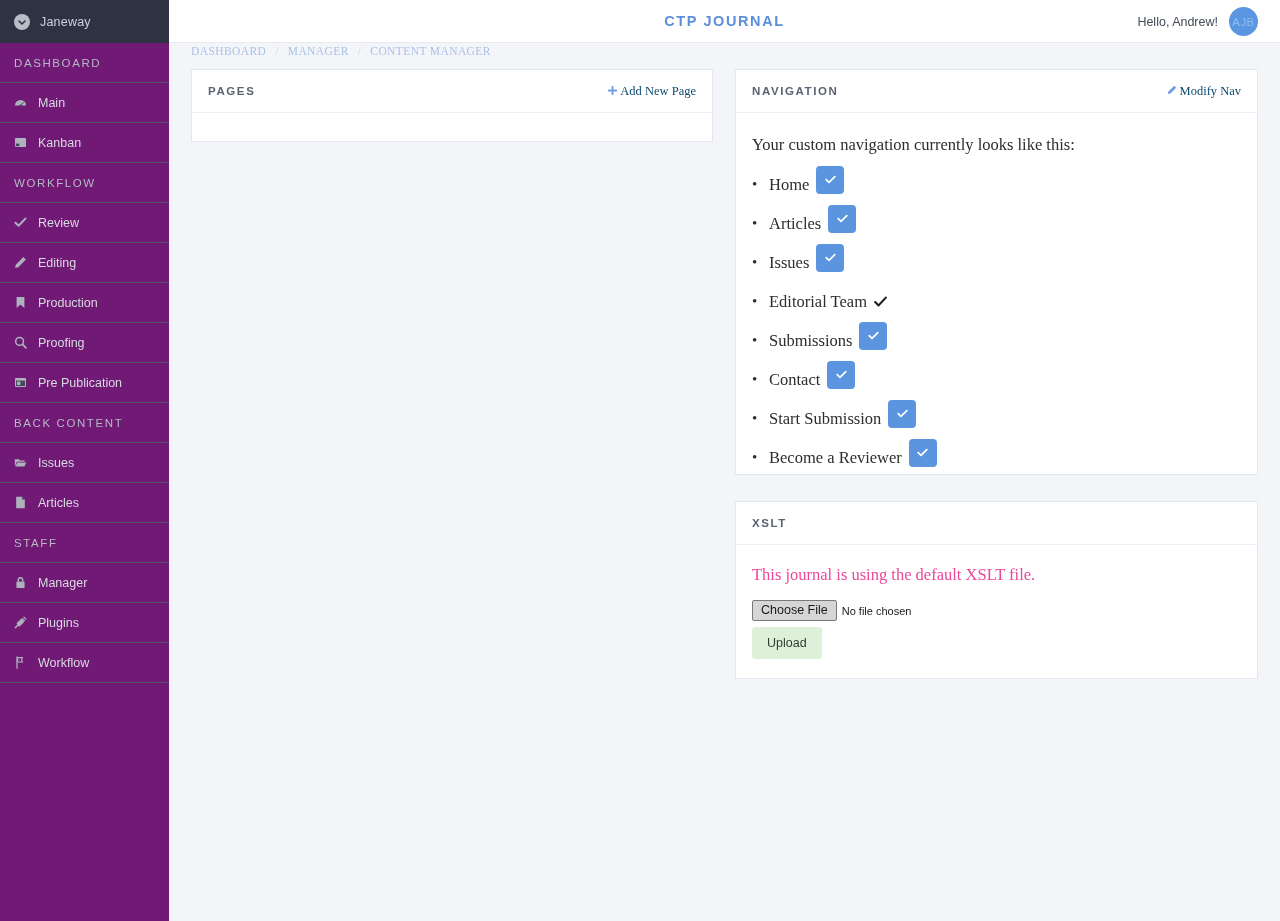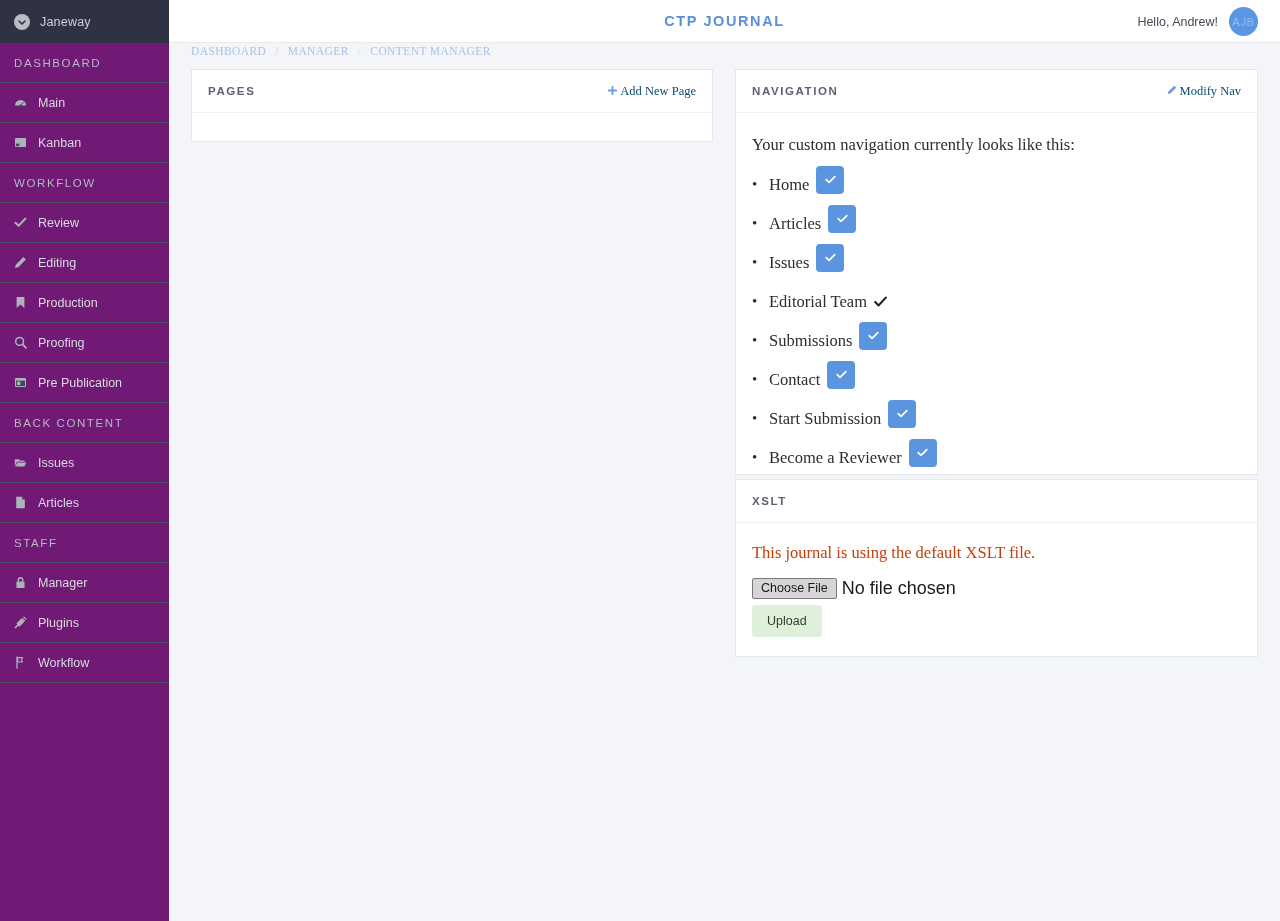--- a/index.html
+++ b/index.html
@@ -170,45 +170,45 @@
     cursor: pointer;
   }
   .nav-badge svg { display: block; }
   .nav-check-plain {
     margin-left: 7px;
     color: #1b1b1b;
     display: inline-flex; align-items: center;
   }
   .nav-check-plain svg { display: block; }
 
-  #card-xslt { left: 735px; top: 479px; width: 523px; height: 178px; }
+  #card-xslt { left: 735px; top: 501px; width: 523px; height: 178px; }
   #xslt-body { padding: 20px 16px 0 16px; }
   #xslt-text {
     font-family: "Liberation Serif", serif;
     font-size: 16.5px;
-    color: #c2410c;
+    color: #ec4899;
     margin-bottom: 15px;
   }
   #file-row {
     display: flex; align-items: center; gap: 5px;
     margin-bottom: 6px;
   }
   #choose-file-btn {
     background: #d6d6d6;
     border: 1px solid #7a7a7a;
     border-radius: 2px;
     padding: 2px 8px 3px 8px;
     font-family: "Liberation Sans", sans-serif;
     font-size: 12.5px;
     color: #1a1a1a;
     cursor: pointer;
   }
   #no-file-text {
     font-family: "Liberation Sans", sans-serif;
-    font-size: 18px;
+    font-size: 11px;
     color: #1a1a1a;
   }
   #upload-btn {
     display: inline-block;
     background: #dff0da;
     border: none;
     border-radius: 3px;
     padding: 9px 15px;
     font-family: "Liberation Sans", sans-serif;
     font-size: 12.5px;

